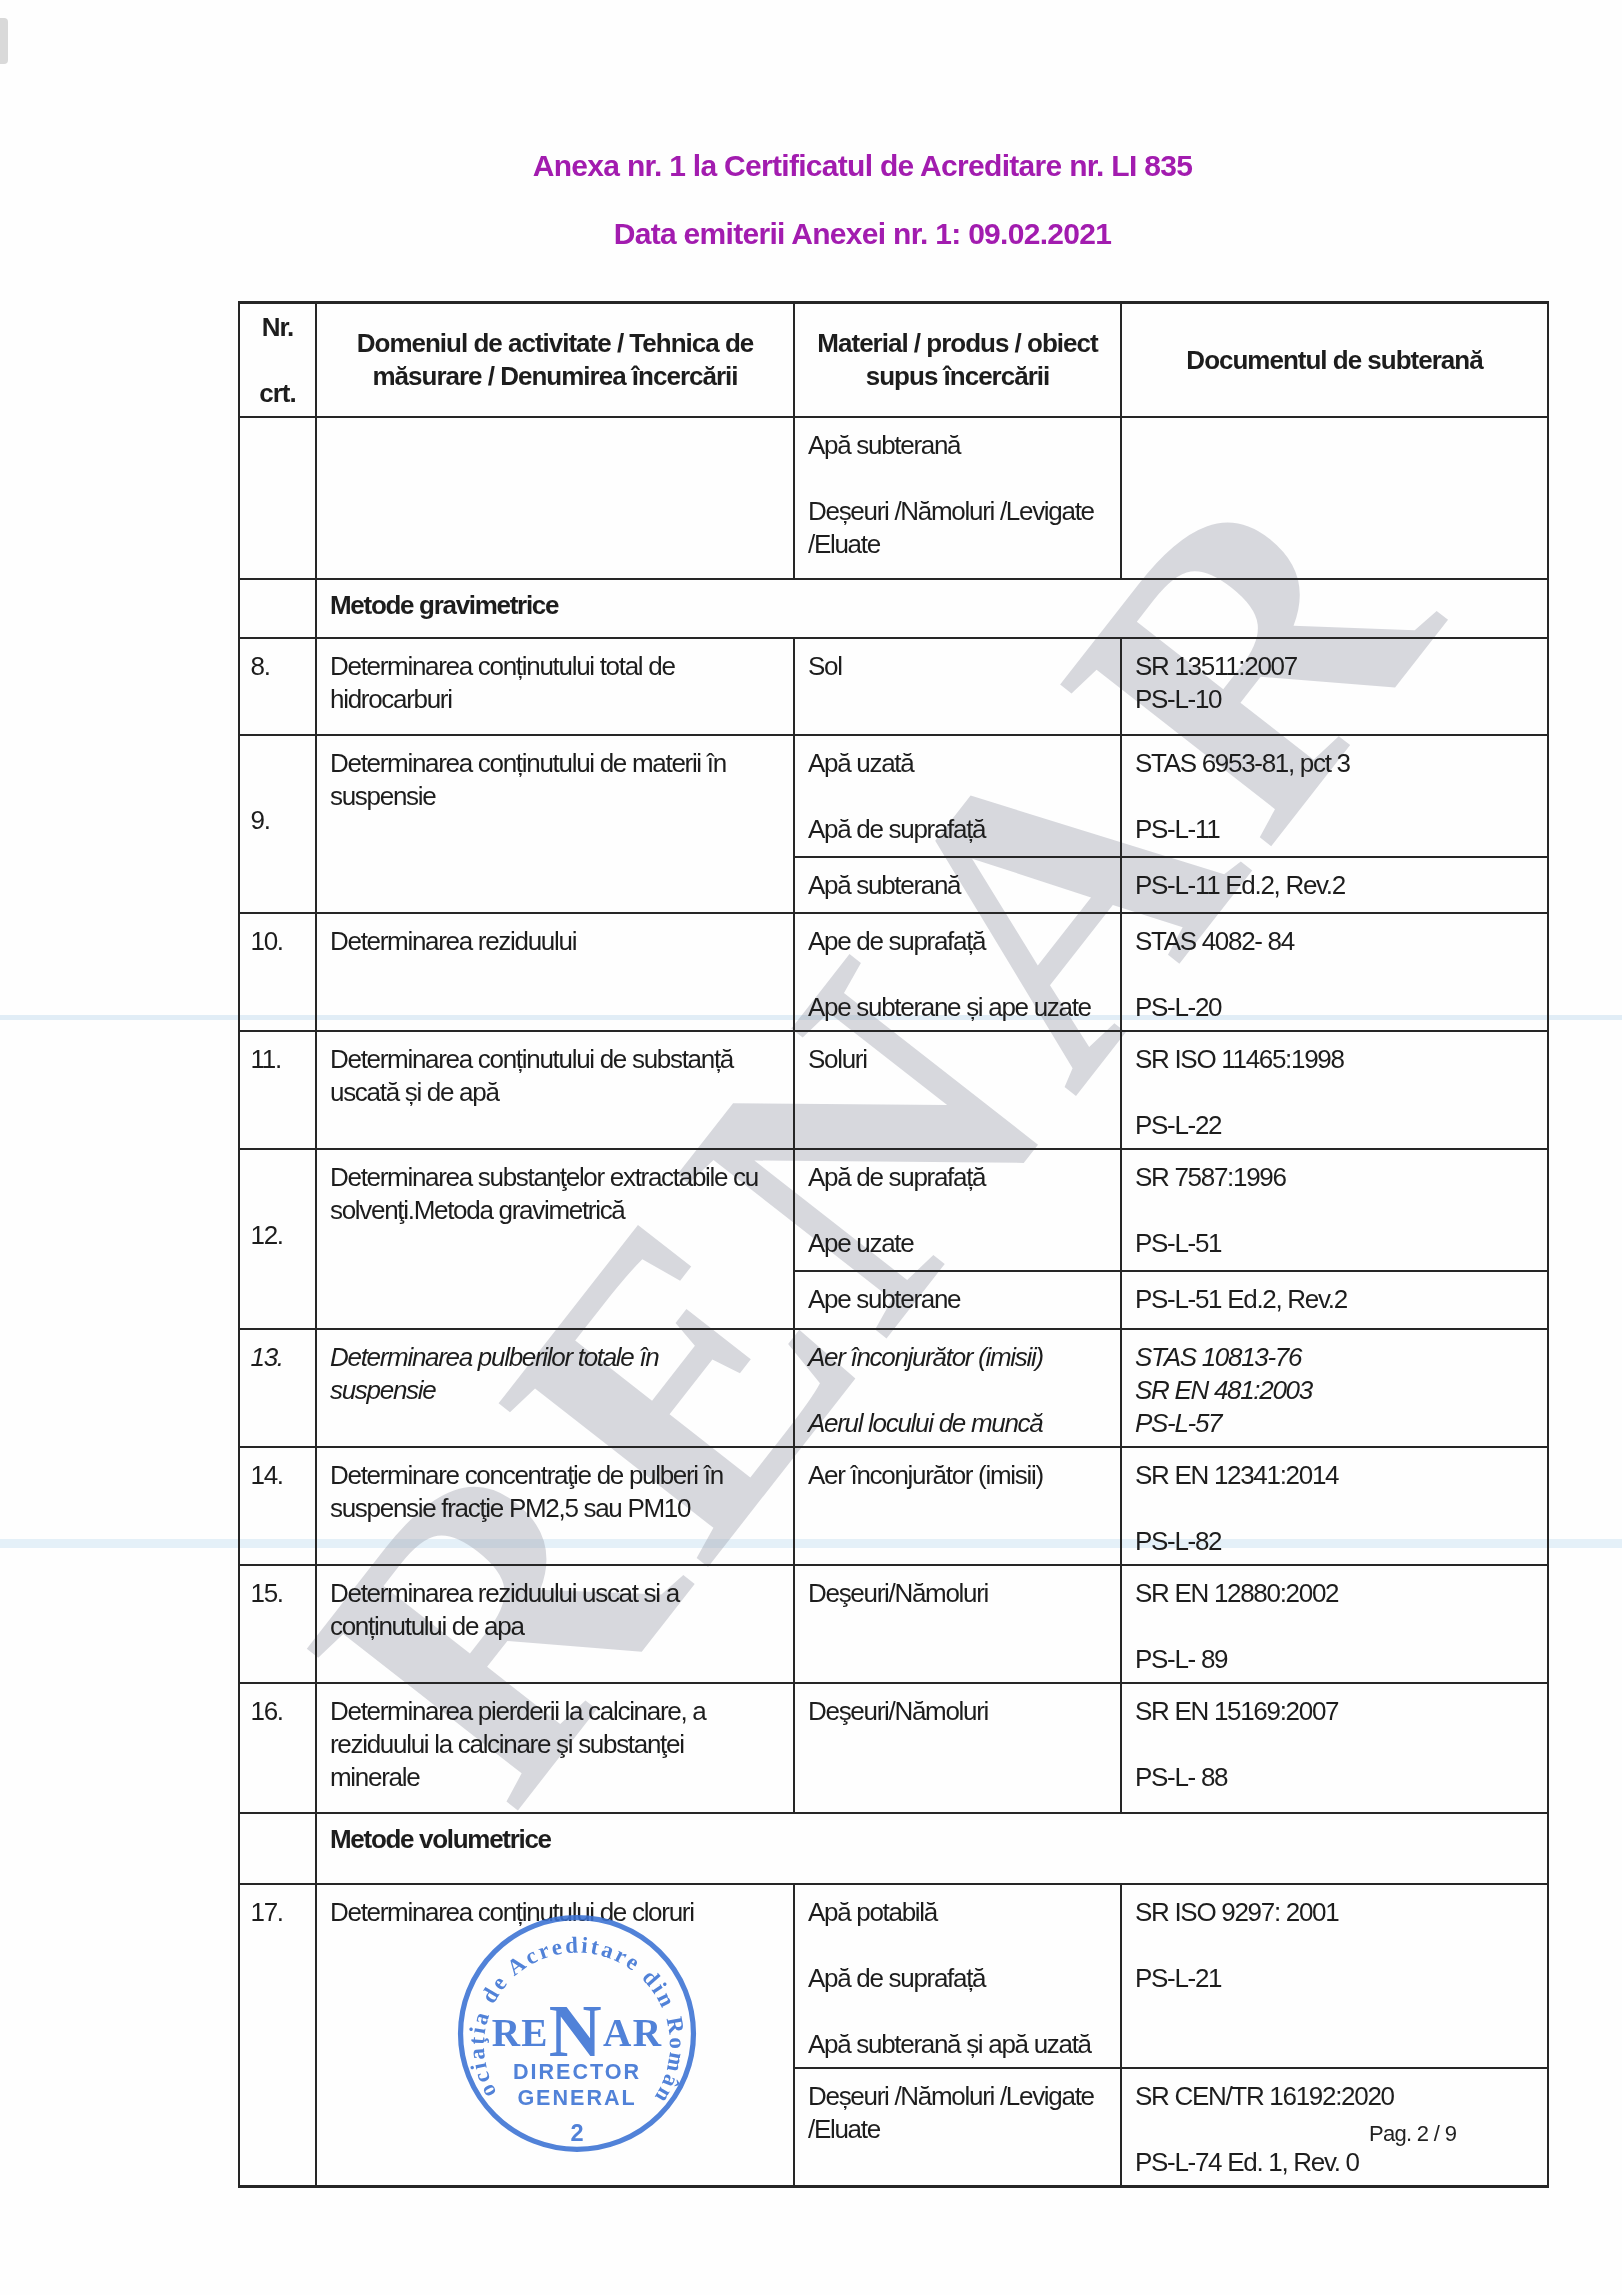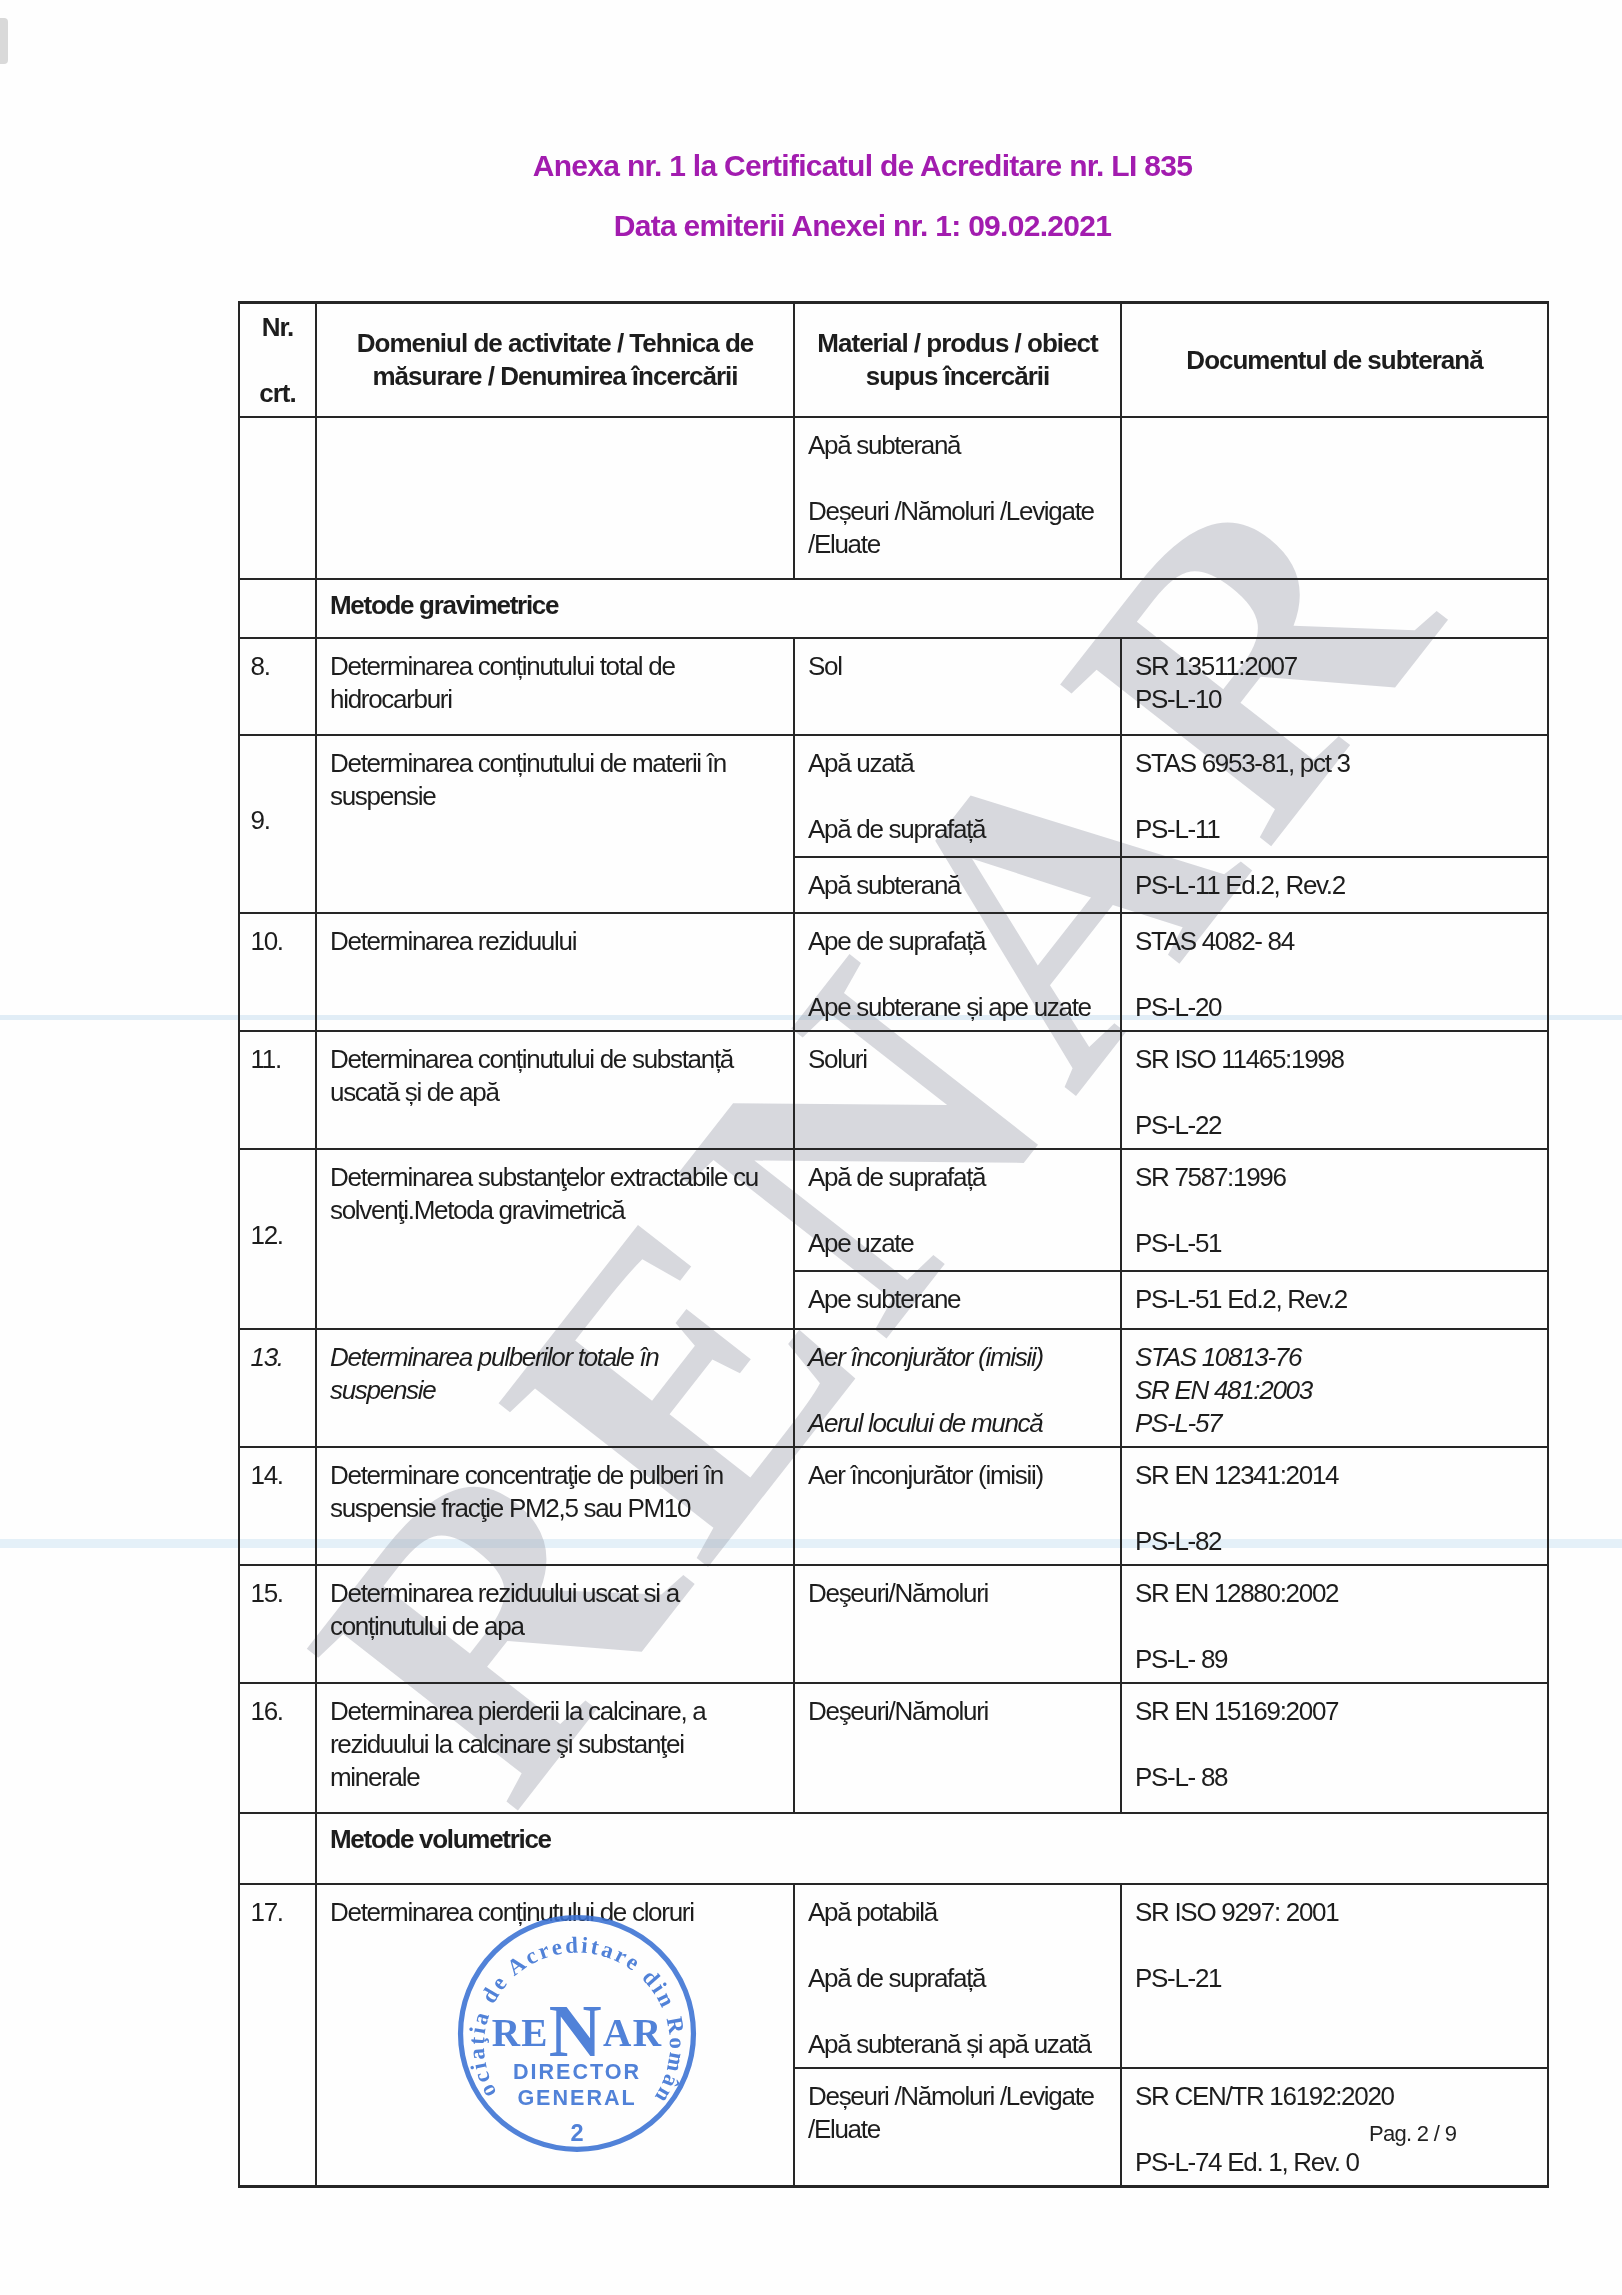--- a/index.html
+++ b/index.html
@@ -38,21 +38,21 @@
   }
   
   .title-block {
     position:absolute; left:238px; top:147px; width:1249px;
     text-align:center; z-index:1;
   }
   .title-line1, .title-line2 {
     font-weight:bold; font-size:30px; letter-spacing:-0.7px; color:#a21caf;
     line-height:37px; white-space:pre;
   }
-  .title-line2 { margin-top:23px; }
+  .title-line2 { margin-top:31px; }
   
   .doc-table {
     position:absolute; left:238px; top:272px; width:1311px;
     border:2px solid #262626; border-top-width:3.3px; border-bottom-width:3.3px;
     z-index:1; box-sizing:border-box;
     font-size:26px; letter-spacing:-1.3px; line-height:33px;margin-top:29px;
   }
   .t-row {
     display:grid;
     grid-template-columns:75px 478px 327px auto;

